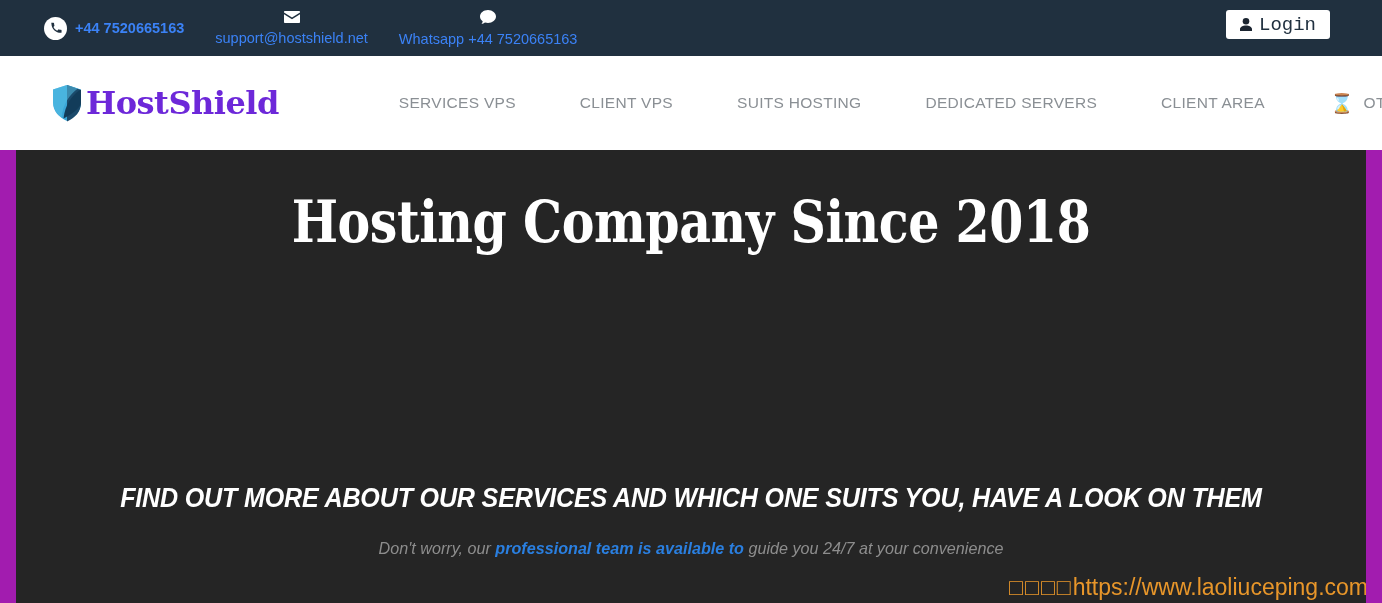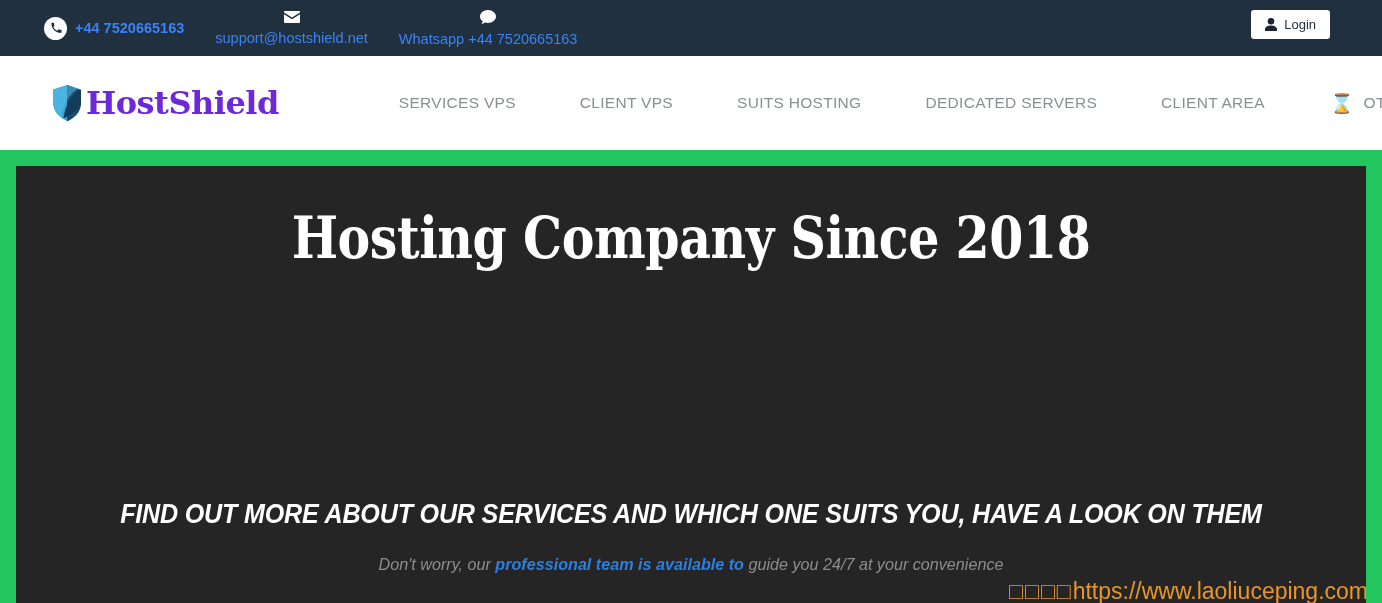--- a/index.html
+++ b/index.html
@@ -58,22 +58,22 @@
     top: 10px;
     height: 29px;
     background: #ffffff;
     color: #20303f;
     border: none;
     border-radius: 3px;
     padding: 0 14px;
     display: flex;
     align-items: center;
     gap: 7px;
-    font-size: 13px;
-    font-family: Liberation Sans, sans-serif;
+    font-size: 19px;
+    font-family: Liberation Mono, monospace;
     cursor: pointer;
   }
   .login-btn svg { display: block; }
 
   
   .header {
     height: 94px;
     background: #ffffff;
     display: flex;
     align-items: center;
@@ -116,23 +116,23 @@
   .hourglass {
     color: #8a7a6a;
     font-size: 19px;
     padding-left: 33px;
     line-height: 1;
     display: inline-block;
   }
 
   
   .hero-wrap {
-    padding: 16px 16px;
+    padding: 0 16px;
     height: 453px;
-    background: #22c55e;
+    background: #a21caf;
   }
   .hero {
     position: relative;
     width: 1350px;
     height: 453px;
     background: #252525;
     overflow: hidden;
   }
   .hero-title {
     position: absolute;
@@ -174,21 +174,21 @@
   .hero-tagline .lnk {
     color: #2a7fe0;
     font-weight: bold;
     text-decoration: none;
     cursor: pointer;
   }
 
   .watermark {
     position: absolute;
     right: -2px;
-    bottom: 16px;
+    bottom: 4px;
     color: #e8962a;
     font-size: 23px;
     letter-spacing: 0px;
     white-space: nowrap;
     line-height: 1;
     font-family: "Liberation Sans", sans-serif;
   }
   .watermark .tofu {
     display: inline-block;
     letter-spacing: 2px;

